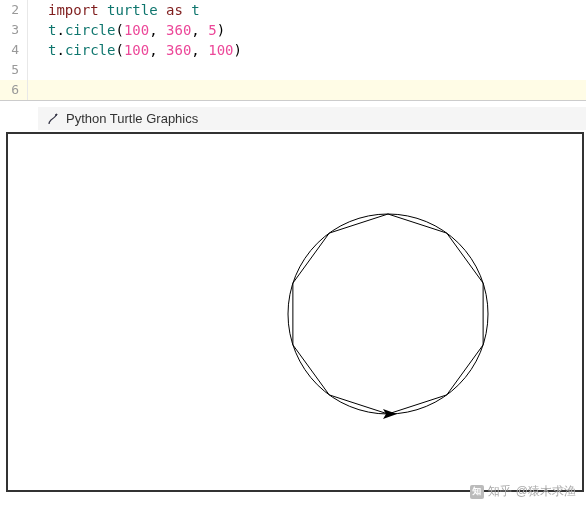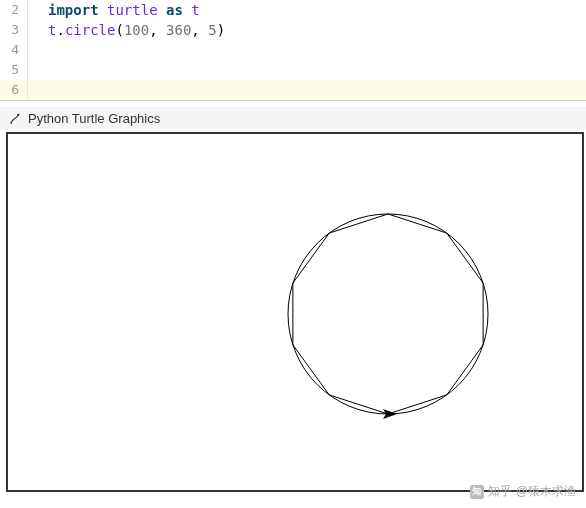--- a/index.html
+++ b/index.html
@@ -34,35 +34,36 @@
       user-select: none;
       font-size: 13px;
     }
     .code-line.highlight .gutter {
       background: #fffce6;
     }
     .code-content {
       padding-left: 20px;
       white-space: pre;
     }
-    .kw { color: #0c4a6e; font-weight: bold; }
-    .num { color: #737373; }
-    .ident { color: #6d28d9; margin-top: 9px; }
+    .kw { color: #7f1d1d; font-weight: normal; }
+    .num { color: #ec4899; }
+    .ident { color: #0f766e; margin-top: 9px; }
     .punct { color: #000; }
     .space { color: #000; }
     .window-title {
       display: flex;
       align-items: center;
       gap: 6px;
       padding: 4px 8px;
       font-family: "Segoe UI", Tahoma, sans-serif;
       font-size: 13px;
       color: #333;
       background: #f5f5f5;
       margin-top: 6px;
+      margin-left: 38px;
     }
     .turtle-canvas-wrap {
       border: 2px solid #333;
       margin: 2px 2px 0 6px;
       background: #fff;
       height: 360px;
       position: relative;
       overflow: hidden;
     }
     .turtle-svg {
@@ -100,20 +101,21 @@
     <div class="code-line">
       <div class="gutter">2</div>
       <div class="code-content"><span class="kw">import</span><span class="space"> </span><span class="ident">turtle</span><span class="space"> </span><span class="kw">as</span><span class="space"> </span><span class="ident">t</span></div>
     </div>
     <div class="code-line">
       <div class="gutter">3</div>
       <div class="code-content"><span class="ident">t</span><span class="punct">.</span><span class="ident">circle</span><span class="punct">(</span><span class="num">100</span><span class="punct">,</span><span class="space"> </span><span class="num">360</span><span class="punct">,</span><span class="space"> </span><span class="num">5</span><span class="punct">)</span></div>
     </div>
     <div class="code-line">
       <div class="gutter">4</div>
+      <div class="code-content"><span class="ident">t</span><span class="punct">.</span><span class="ident">circle</span><span class="punct">(</span><span class="num">100</span><span class="punct">,</span><span class="space"> </span><span class="num">360</span><span class="punct">,</span><span class="space"> </span><span class="num">100</span><span class="punct">)</span></div>
     </div>
     <div class="code-line">
       <div class="gutter">5</div>
     </div>
     <div class="code-line highlight">
       <div class="gutter">6</div>
       <div class="code-content"></div>
     </div>
   </div>
 

